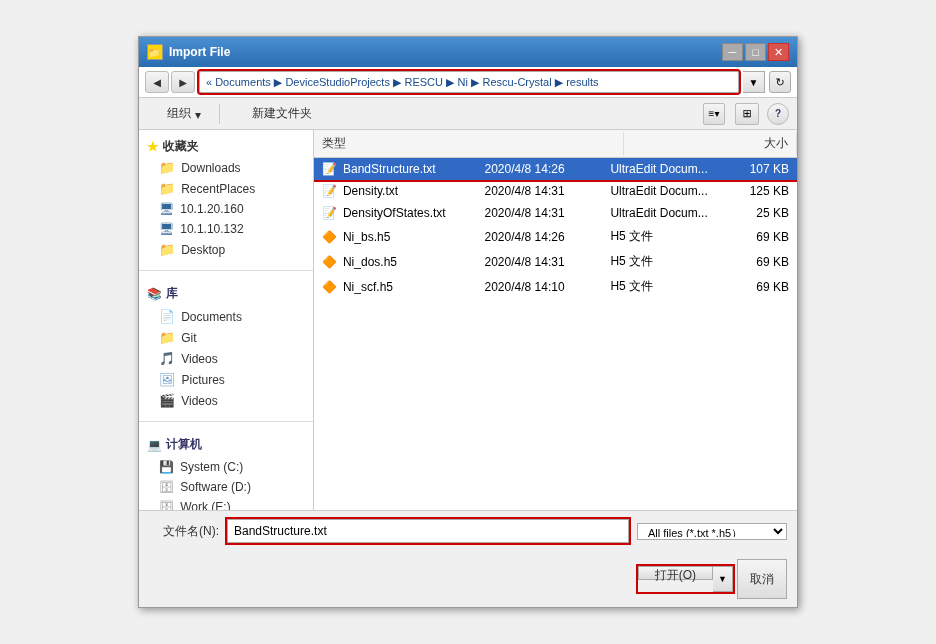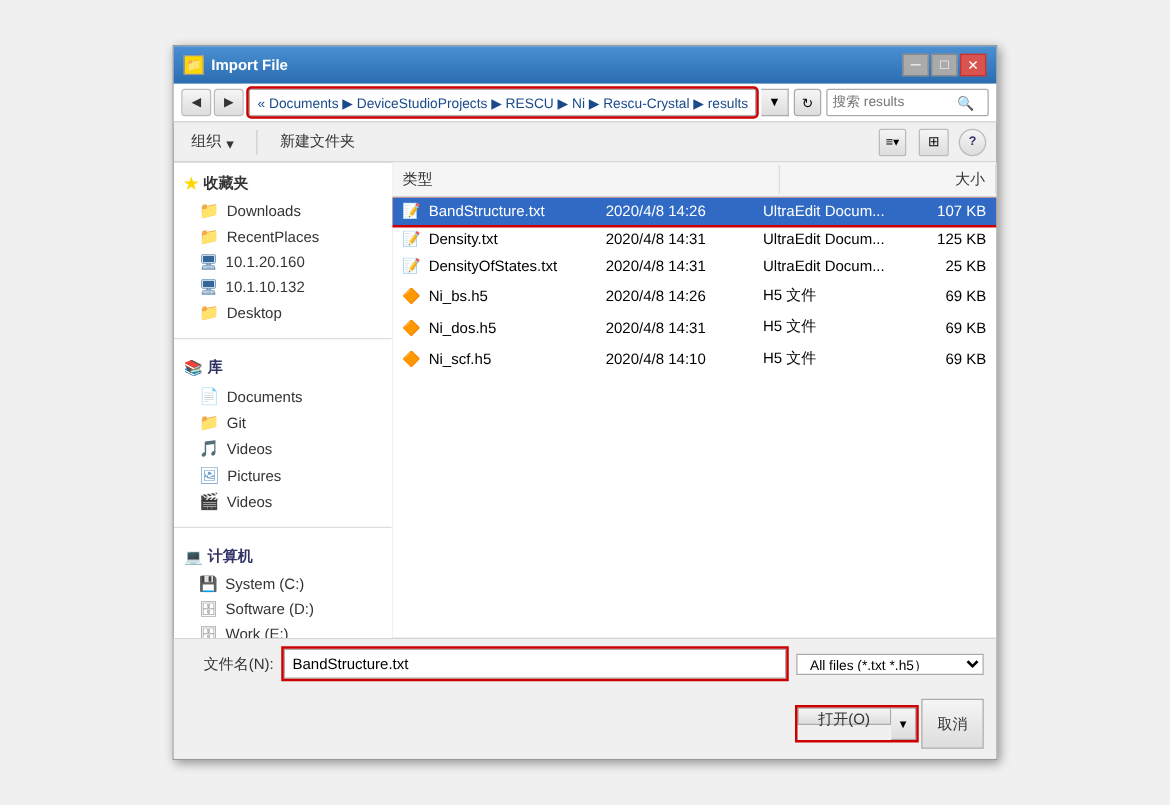--- a/index.html
+++ b/index.html
@@ -17,21 +17,21 @@
     .nav-btns { display: flex; gap: 2px; }
     .nav-btn { width: 24px; height: 22px; background: linear-gradient(to bottom, #f5f5f5, #ddd); border: 1px solid #bbb; border-radius: 3px; display: flex; align-items: center; justify-content: center; cursor: pointer; font-size: 10px; color: #333; }
     .path-bar { flex: 1; height: 22px; border: 1px solid #aaa; border-radius: 2px; background: white; display: flex; align-items: center; padding: 0 6px; outline: 2px solid #cc0000; font-size: 11px; color: #1a4a8a; overflow: hidden; white-space: nowrap; }
     .path-arrow { width: 22px; height: 22px; background: linear-gradient(to bottom, #f5f5f5, #ddd); border: 1px solid #aaa; border-left: none; display: flex; align-items: center; justify-content: center; cursor: pointer; font-size: 10px; }
     .refresh-btn { width: 22px; height: 22px; background: linear-gradient(to bottom, #f5f5f5, #ddd); border: 1px solid #aaa; border-radius: 3px; display: flex; align-items: center; justify-content: center; cursor: pointer; font-size: 11px; }
     .search-bar { display: flex; align-items: center; height: 22px; border: 1px solid #aaa; border-radius: 2px; background: white; padding: 0 4px; min-width: 130px; }
     .search-bar input { border: none; outline: none; font-size: 11px; color: #999; width: 100px; background: transparent; }
     .search-icon { font-size: 11px; color: #666; }
     
     .toolbar { padding: 4px 8px; display: flex; align-items: center; gap: 8px; border-bottom: 1px solid #ccc; }
-    .toolbar-btn { display: flex; align-items: flex-end; gap: 4px; padding: 3px 6px; cursor: pointer; border-radius: 2px; color: #333; }
+    .toolbar-btn { display: flex; align-items: flex-end; gap: 4px; padding: 3px 6px; cursor: pointer; border-radius: 2px; color: #333; margin-left: 14px; }
     .toolbar-sep { width: 1px; height: 20px; background: #ccc; margin: 0 4px; }
     .view-btn { width: 22px; height: 22px; background: linear-gradient(to bottom, #f5f5f5, #ddd); border: 1px solid #bbb; border-radius: 2px; display: flex; align-items: center; justify-content: center; cursor: pointer; font-size: 10px; margin-left: auto; }
     .help-btn { width: 22px; height: 22px; background: linear-gradient(to bottom, #f5f5f5, #ddd); border: 1px solid #bbb; border-radius: 50%; display: flex; align-items: center; justify-content: center; cursor: pointer; font-size: 10px; font-weight: bold; color: #336; }
     
     .main-area { display: flex; height: 380px; }
     .sidebar-section { padding: 6px 0; }
     .sidebar-section-title { display: flex; align-items: center; gap: 4px; padding: 2px 8px; font-weight: bold; font-size: 11px; color: #333; cursor: pointer; }
     .sidebar-section-title .star { color: #ffd700; font-size: 13px; }
     .sidebar-item { display: flex; align-items: center; gap: 6px; padding: 3px 10px 3px 20px; cursor: pointer; color: #333; font-size: 11px; white-space: nowrap; }
     .folder-icon { color: #ffd700; font-size: 13px; }
@@ -100,24 +100,20 @@
   <div class="address-bar">
     <div class="nav-btns">
       <div class="nav-btn">◀</div>
       <div class="nav-btn">▶</div>
     </div>
     <div class="path-bar">
       <span style="color:#1a4a8a; font-size:11px;">« Documents ▶ DeviceStudioProjects ▶ RESCU ▶ Ni ▶ Rescu-Crystal ▶ results</span>
     </div>
     <div class="path-arrow">▼</div>
     <div class="refresh-btn">↻</div>
-    <div class="search-bar">
-      <input type="text" style="font-size: 11px; color: rgb(153, 153, 153);" placeholder="搜索 results">
-      <span class="search-icon">🔍</span>
-    </div>
   </div>
 
   <div class="toolbar">
     <div class="toolbar-btn">
       <span>组织</span>
       <span>▾</span>
     </div>
     <div class="toolbar-sep"></div>
     <div class="toolbar-btn">
       <span>新建文件夹</span>

